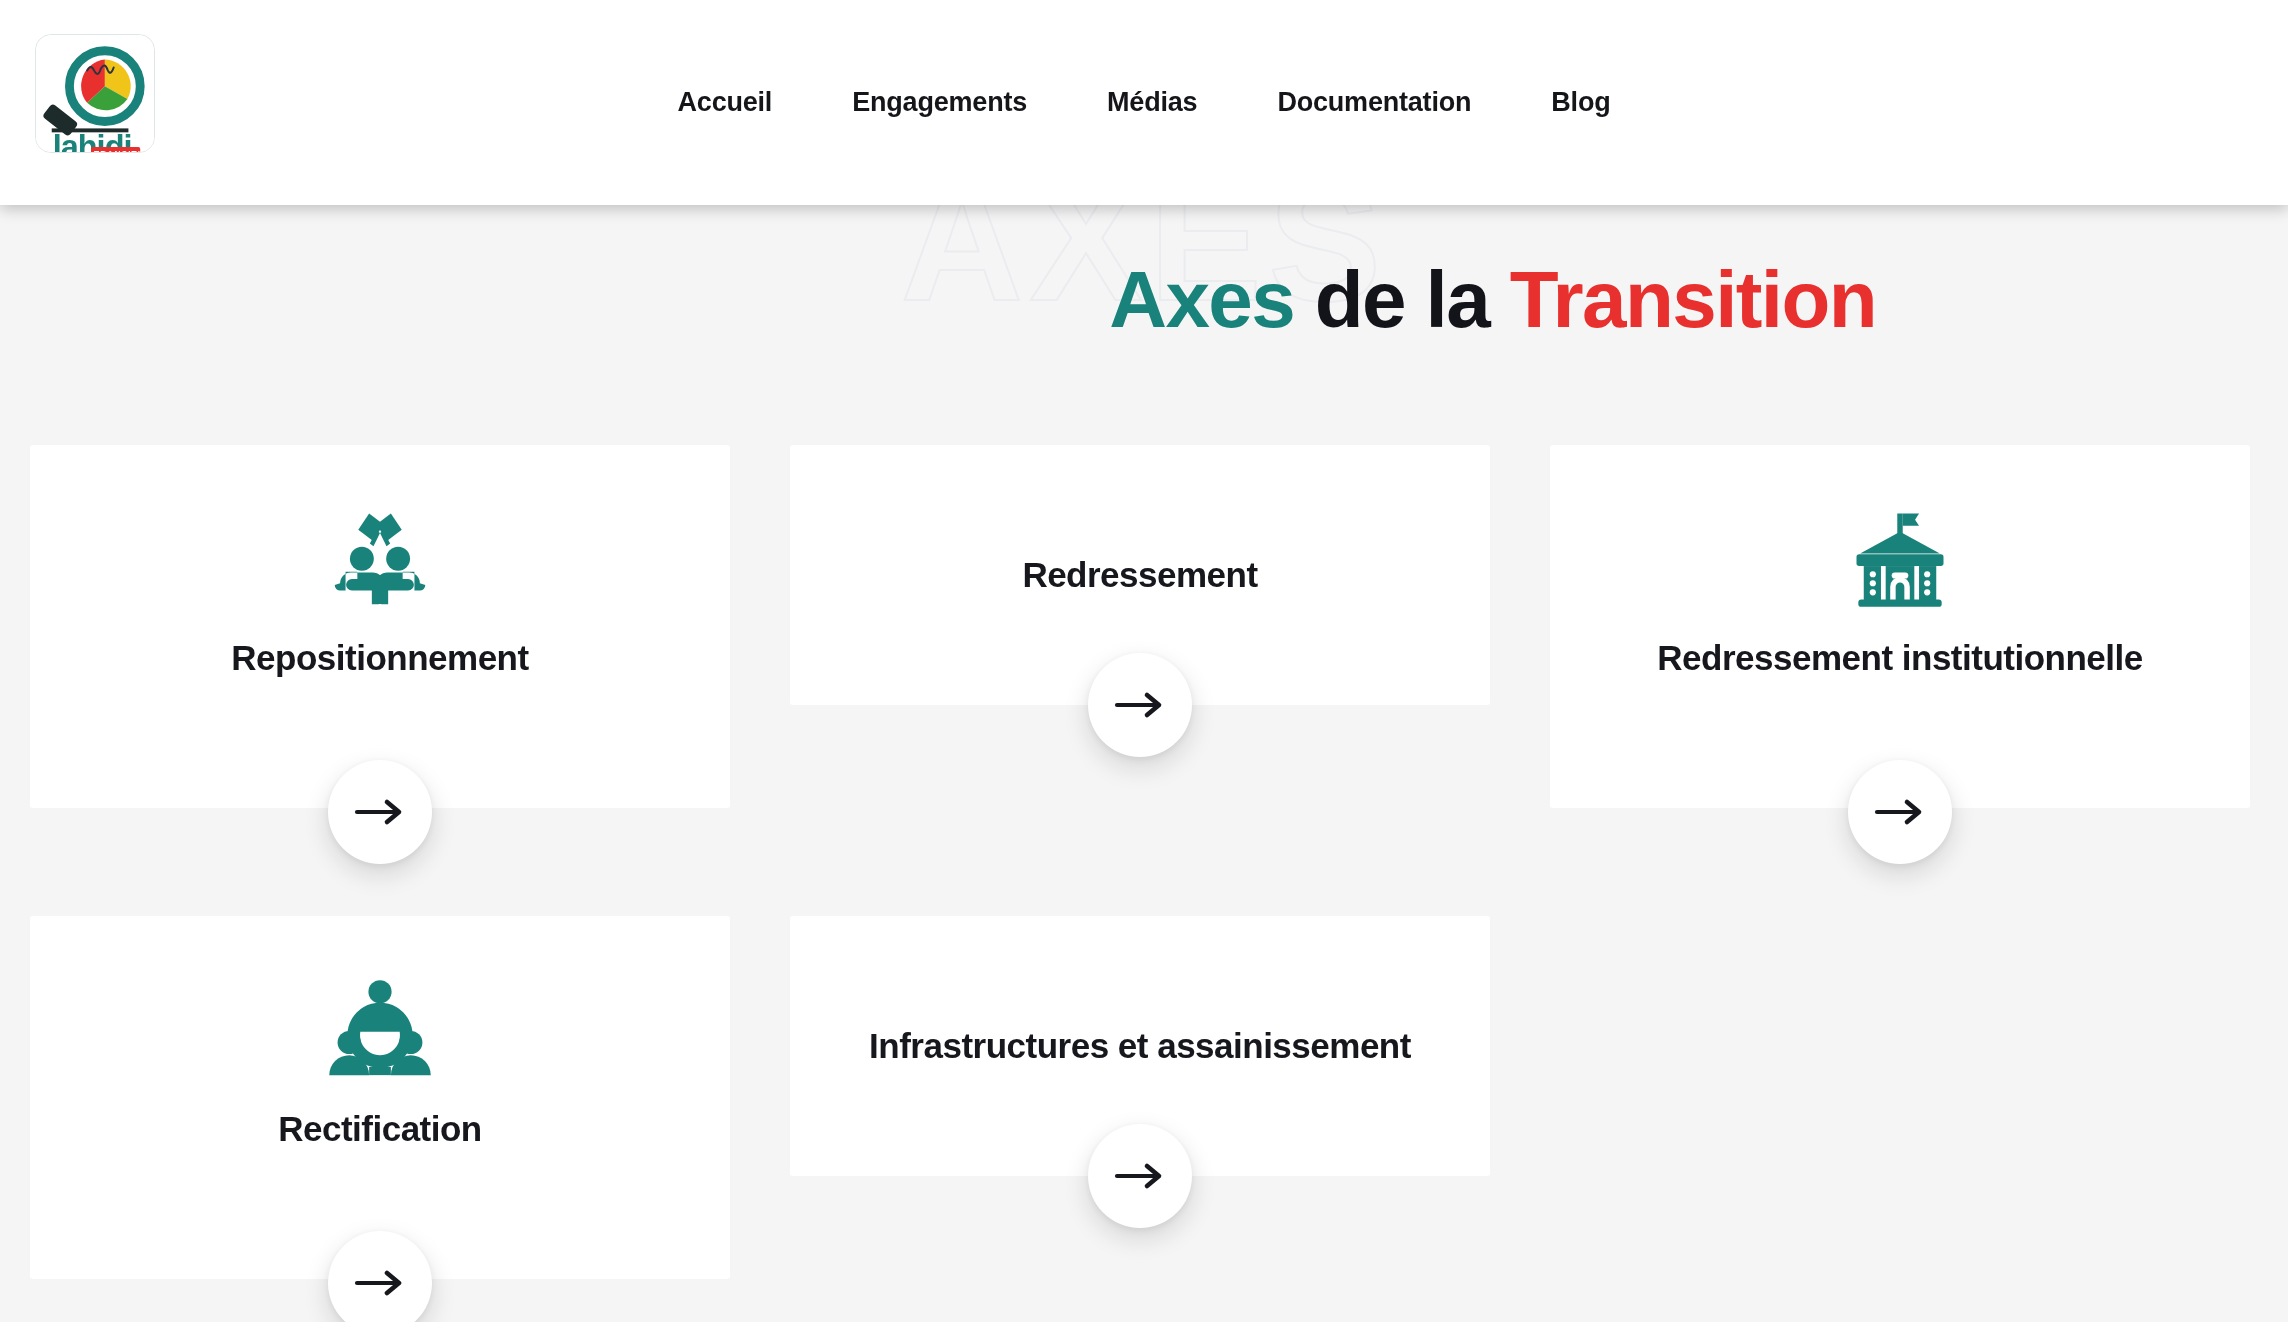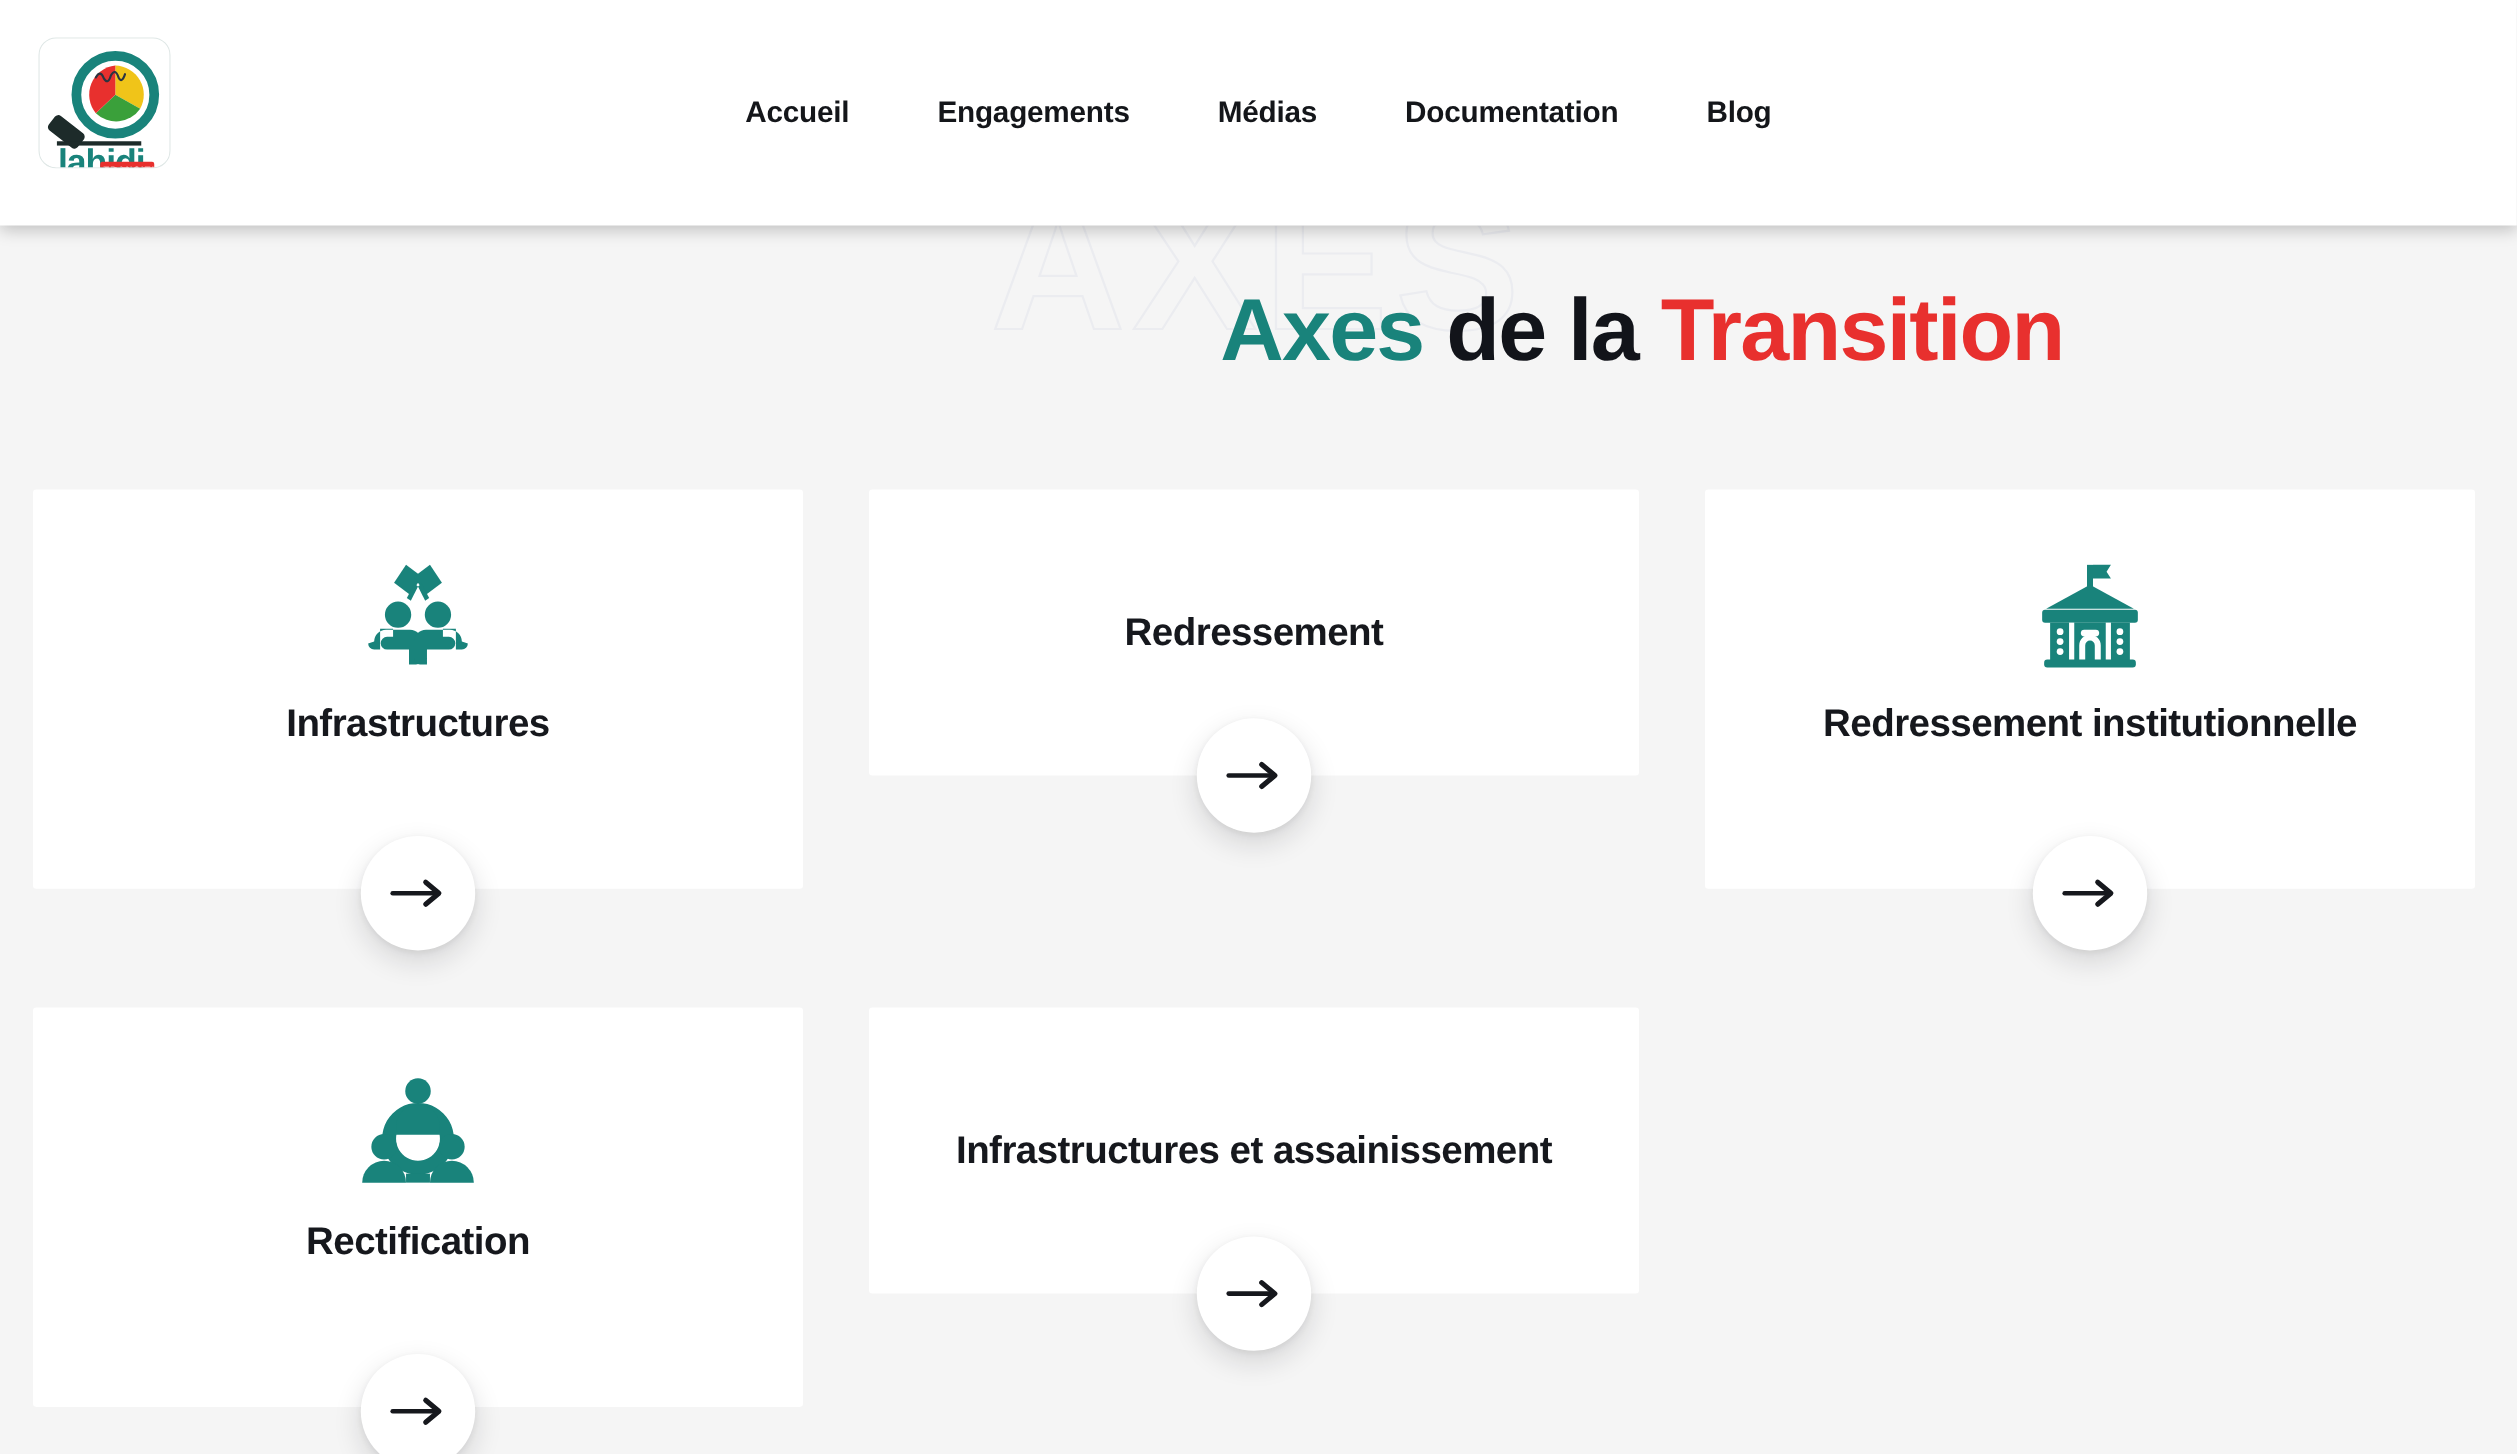--- a/index.html
+++ b/index.html
@@ -226,21 +226,21 @@
           <path d="M30.2 17.5 l1.8 1.3 -3.6 7.2 -2 -1.4 z"></path>
           <path d="M33.8 17.5 l-1.8 1.3 3.6 7.2 2 -1.4 z"></path>
 
           <circle cx="22" cy="33" r="6.6"></circle>
           <path d="M10 46.5 a6 6 0 0 1 6 -6 h12 a6 6 0 0 1 6 6 v8.5 a3 3 0 0 1 -3 3 h-3.5 v-7.5 h-11 a3.2 3.2 0 0 1 0 -6.4 h3 v-4 h-6.5 v10.4 h-3 a3 3 0 0 1 -3 -3 z"></path>
 
           <circle cx="42" cy="33" r="6.6"></circle>
           <path d="M54 46.5 a6 6 0 0 0 -6 -6 h-12 a6 6 0 0 0 -6 6 v8.5 a3 3 0 0 0 3 3 h3.5 v-7.5 h11 a3.2 3.2 0 0 0 0 -6.4 h-3 v-4 h6.5 v10.4 h3 a3 3 0 0 0 3 -3 z"></path>
         </svg>
       </div>
-      <div class="card-title">Infrastructures</div>
+      <div class="card-title">Repositionnement</div>
       <div class="card-arrow">
         <svg viewBox="0 0 54 34">
           <path d="M4 17 H44" stroke="#16181d" stroke-width="4.2" stroke-linecap="round" fill="none"></path>
           <path d="M34 7 L46 17 L34 27" stroke="#16181d" stroke-width="4.6" stroke-linecap="round" stroke-linejoin="round" fill="none"></path>
         </svg>
       </div>
     </div>
 
 
     <div class="axis-card short">

